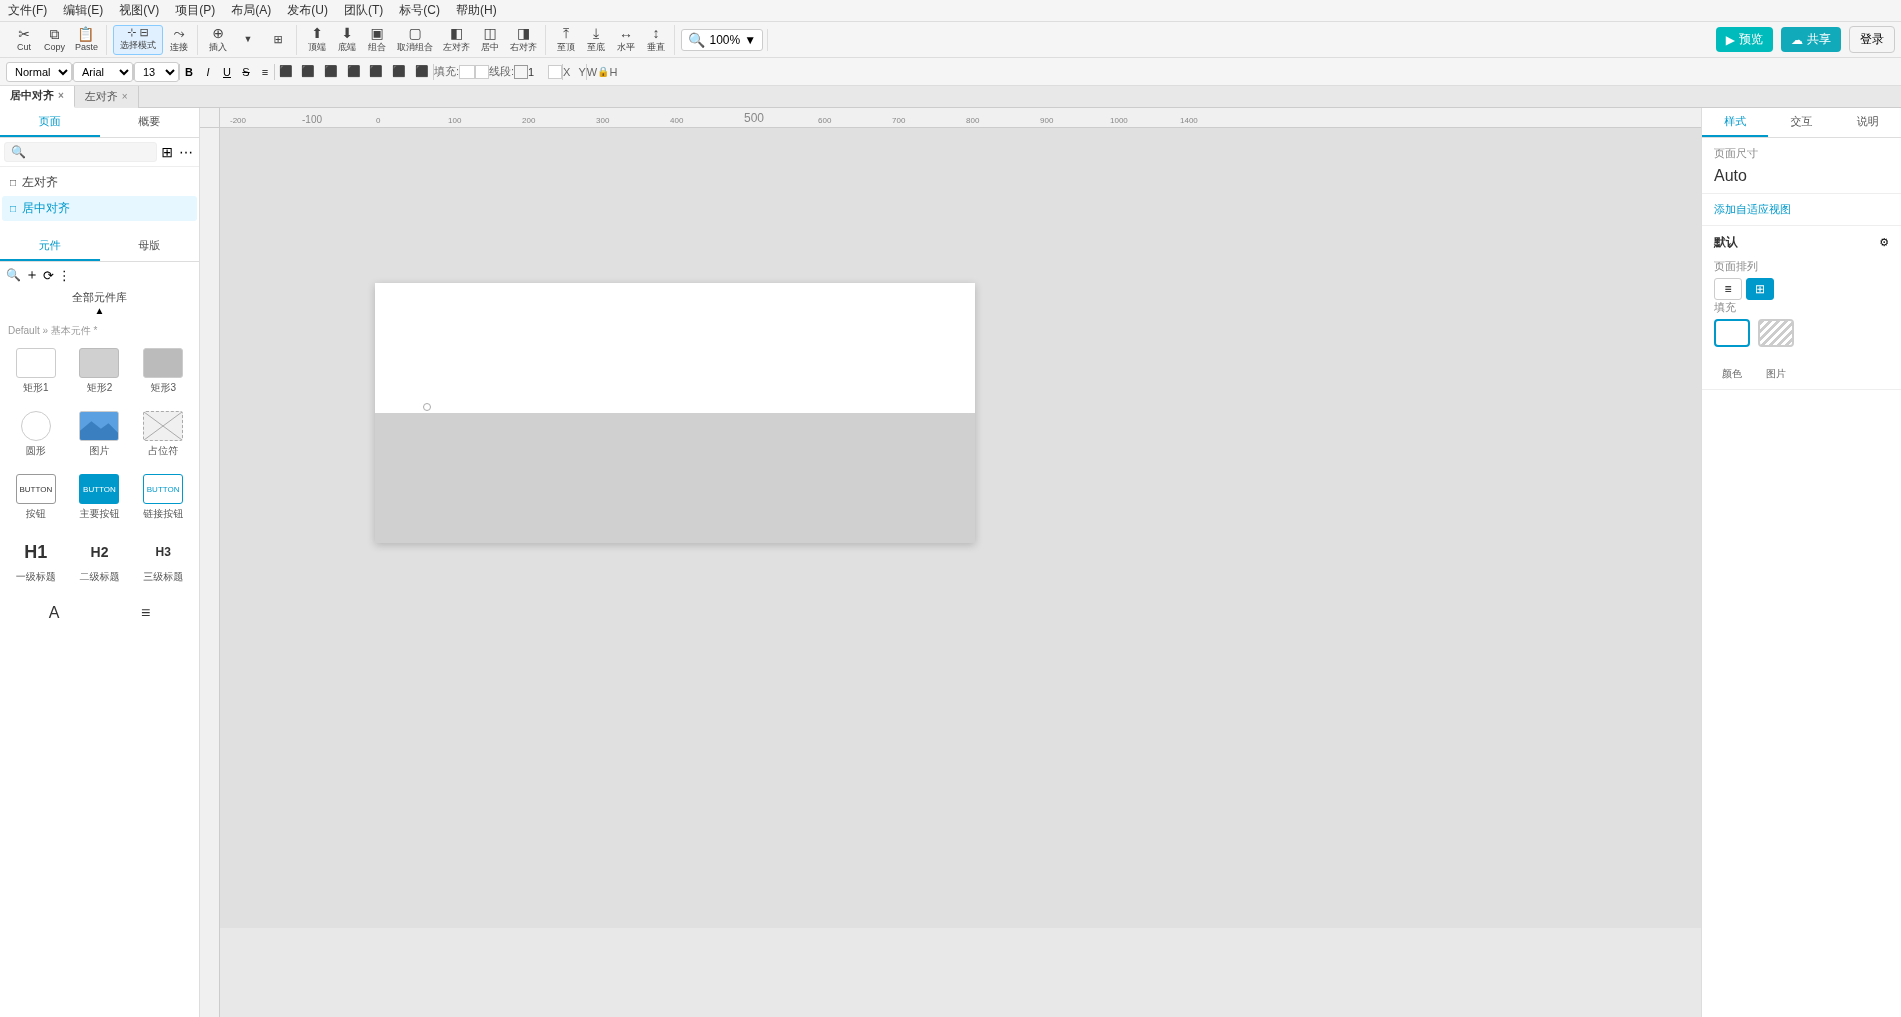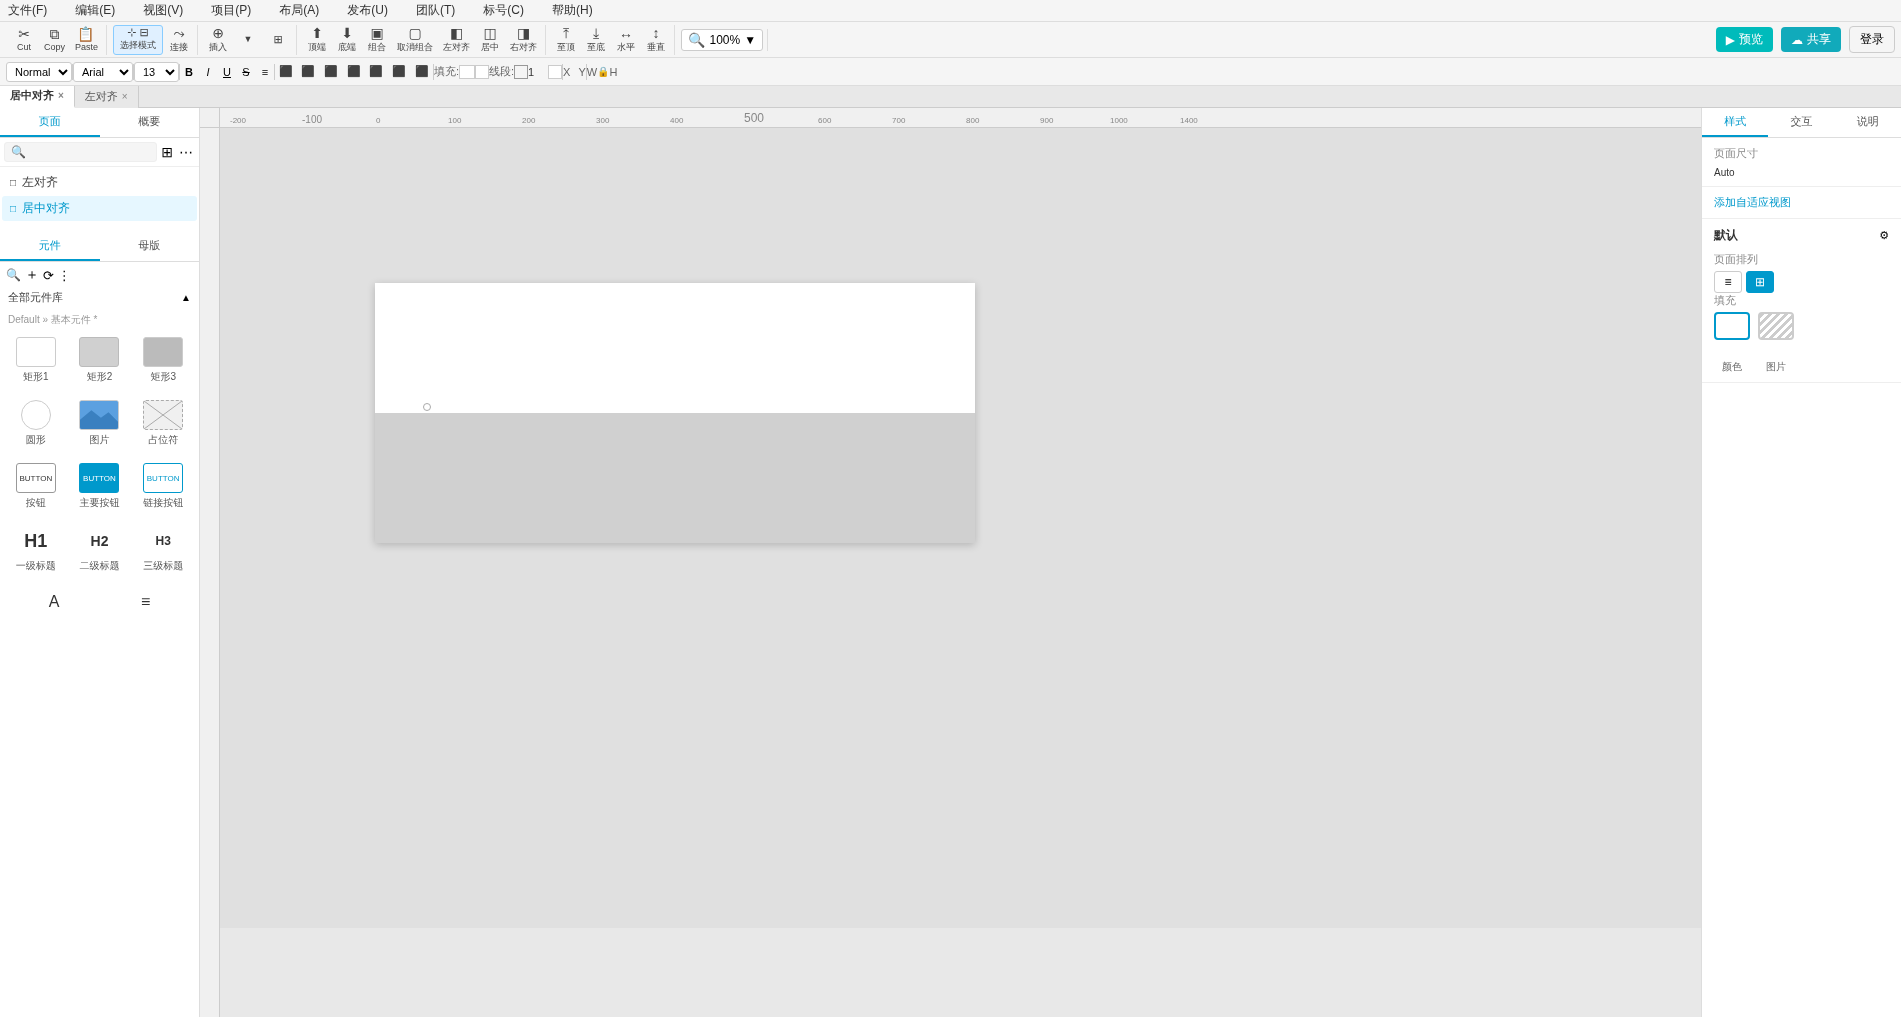--- a/index.html
+++ b/index.html
@@ -6,21 +6,21 @@
     body { font-family: Arial, sans-serif; font-size: 12px; background: #f0f0f0; overflow: hidden; width: 1901px; height: 1017px; }
 
     
     .menu-bar {
       height: 22px;
       background: #f5f5f5;
       border-bottom: 1px solid #ddd;
       display: flex;
       align-items: center;
       padding: 0 8px;
-      gap: 28px;
+      gap: 16px;
       font-size: 12px;
     }
     .menu-bar span { cursor: pointer; color: #333; }
 
     
     .toolbar {
       height: 36px;
       background: #f5f5f5;
       border-bottom: 1px solid #ddd;
       display: flex;
@@ -397,21 +397,21 @@
     .right-section {
       padding: 8px 12px;
       border-bottom: 1px solid #eee;
     }
     .right-section-title {
       font-size: 11px;
       color: #888;
       margin-bottom: 6px;
     }
     .right-section-value {
-      font-size: 10px;
+      font-size: 16px;
       color: #333;
     }
     .add-link {
       color: #09c;
       cursor: pointer;
       font-size: 11px;
     }
     .right-toggle-group {
       display: flex;
       gap: 4px;
@@ -690,21 +690,21 @@
       <div class="comp-tab">母版</div>
     </div>
 
     <div class="comp-toolbar">
       <span style="color:#aaa;">🔍</span>
       <span style="cursor:pointer; font-size:14px;">＋</span>
       <span style="cursor:pointer; font-size:13px;">⟳</span>
       <span style="cursor:pointer; font-size:13px;">⋮</span>
     </div>
 
-    <div style="padding:2px 8px 4px; display:flex; justify-content:space-between; align-items:center;">
+    <div style="padding:2px 8px 4px; display:flex; justify-content:space-between; align-items:center;flex-direction:column;">
       <span style="font-size:11px; color:#444;">全部元件库</span>
       <span style="cursor:pointer; font-size:10px;">▲</span>
     </div>
 
     <div class="comp-category">Default » 基本元件 *</div>
 
     <div class="comp-grid">
 
       <div class="comp-item">
         <div class="comp-icon"></div>

